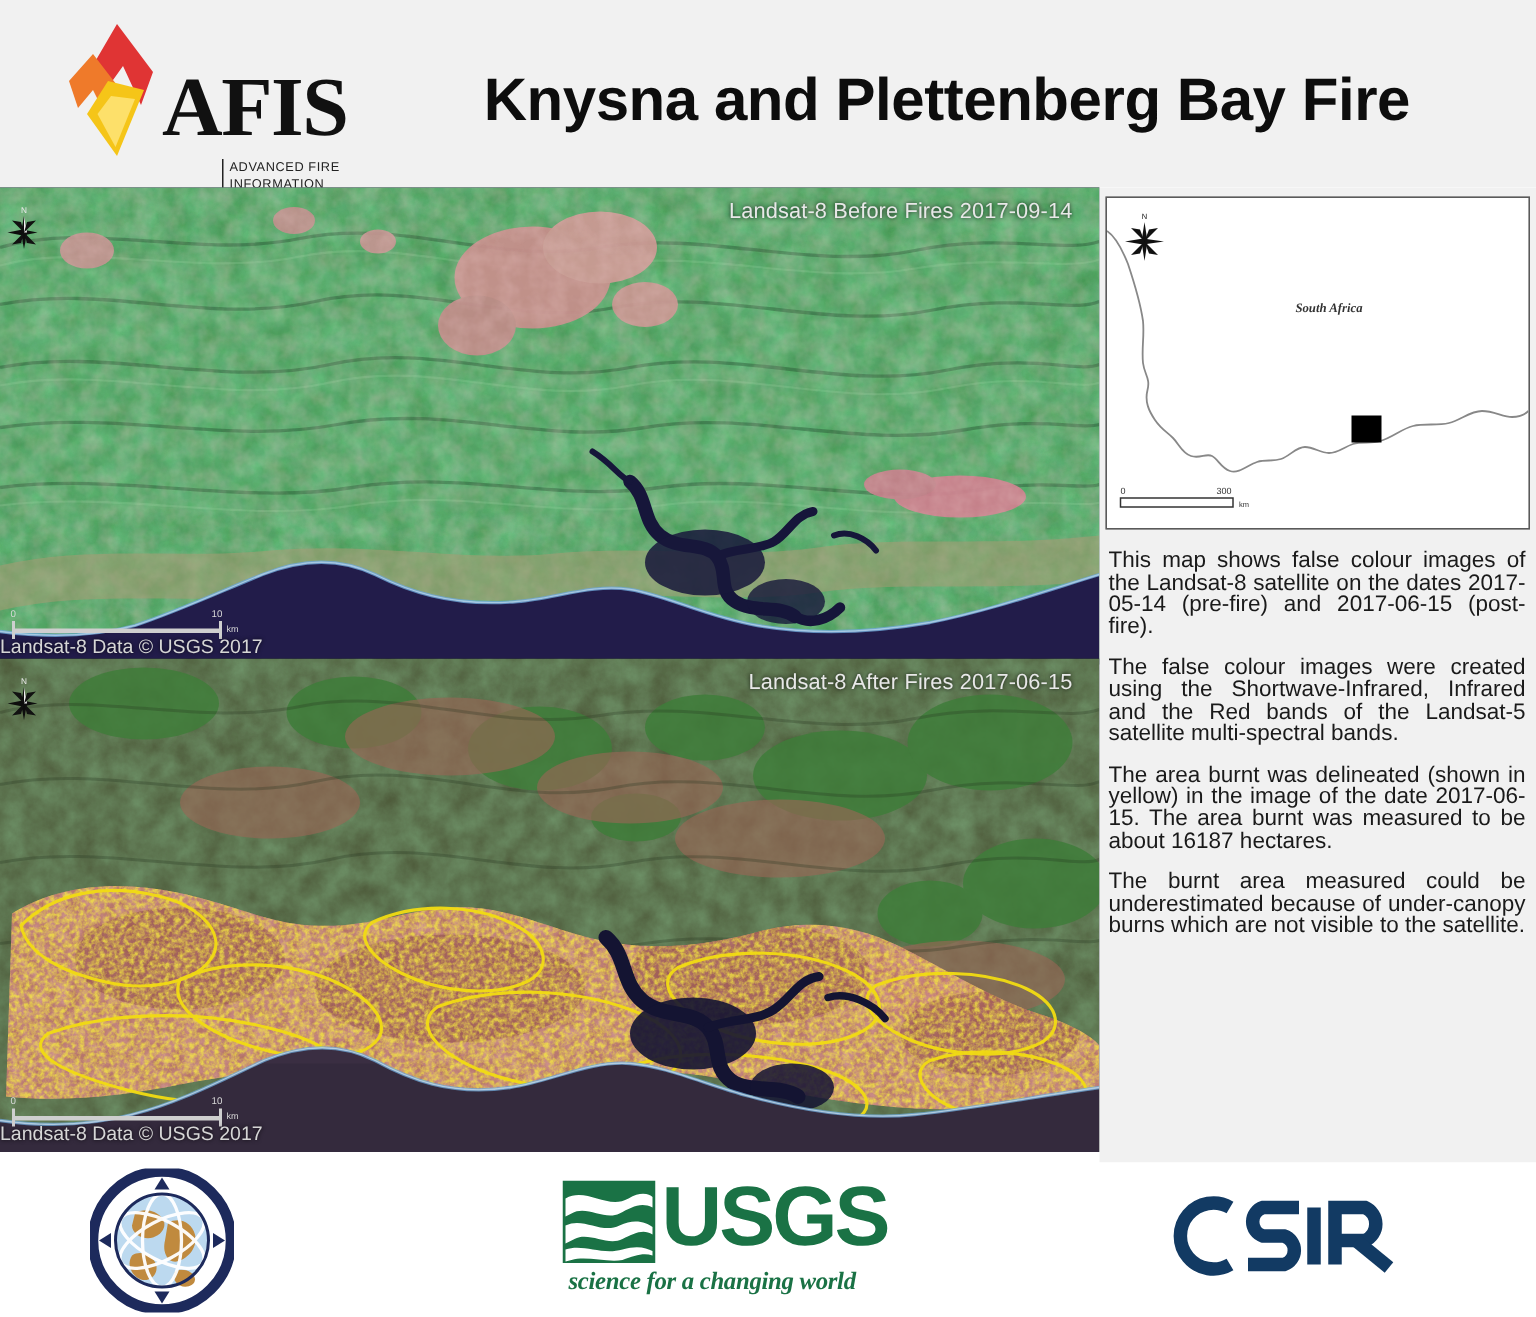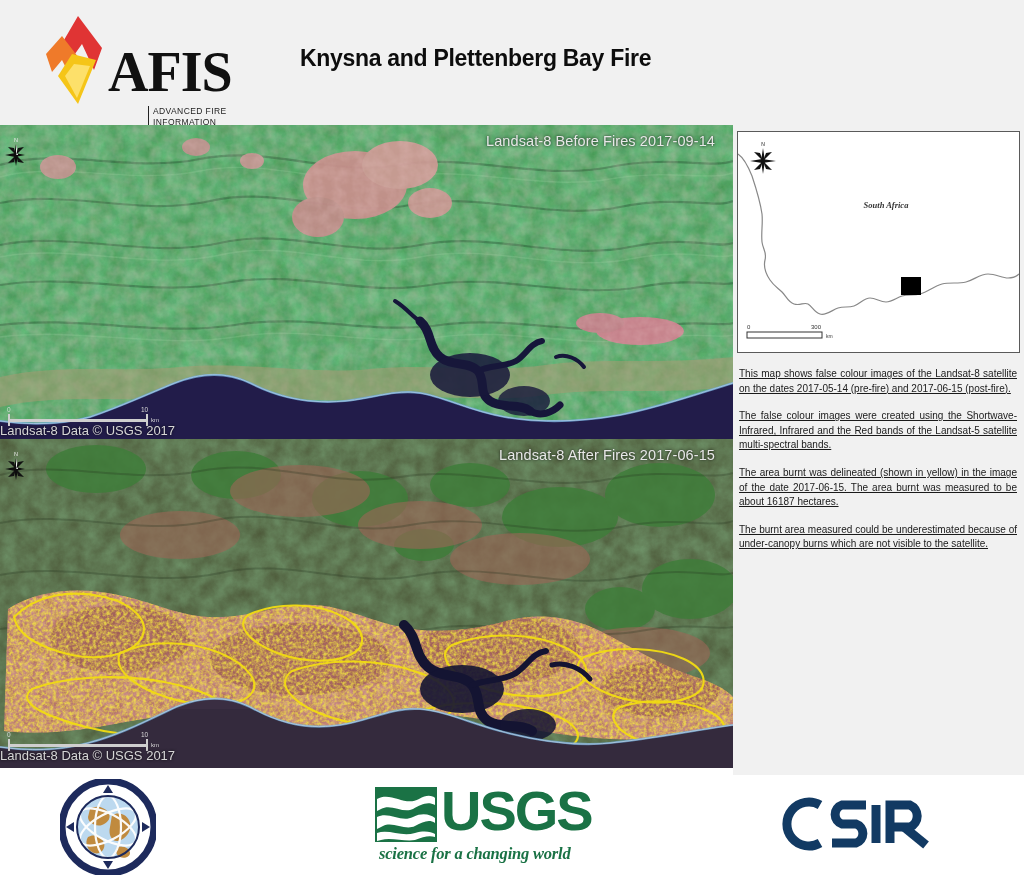--- a/index.html
+++ b/index.html
@@ -23,21 +23,21 @@
     font-size:56px;font-weight:bold;letter-spacing:-1px;color:#111;
     font-family:Liberation Serif, serif;line-height:1;
   }
   #logo-sub{
     position:absolute;left:118px;top:92px;
     font-size:8.5px;line-height:11px;color:#222;letter-spacing:.4px;
     border-left:1.5px solid #222;padding-left:4px;
   }
   #page-title{
     position:absolute;left:300px;top:45px;width:640px;
-    text-align:left;font-size:23px;font-weight:bold;color:#0d0d0d;
+    text-align:right;font-size:40px;font-weight:bold;color:#0d0d0d;
     letter-spacing:-.3px;
   }
 
   
   #body-area{position:absolute;left:0;top:125px;width:1024px;height:650px;background:#fff;}
 
   .sat-frame{
     position:absolute;left:0;width:733px;overflow:hidden;background:#12122b;
   }
   #sat-before{top:0;height:318px;}
@@ -69,22 +69,22 @@
   #right-panel{
     position:absolute;left:733px;top:0;width:291px;height:650px;background:#f1f1f1;
   }
   #locator-box{
     position:absolute;left:4px;top:6px;width:281px;height:220px;
     background:#a3a3a3;border:1.5px solid #5a5a5a;
   }
   #locator-svg{position:absolute;left:0;top:0;width:100%;height:100%;}
   #panel-text{position:absolute;left:6px;top:242px;width:278px;}
   .para{
-    font-size:10px;line-height:14.6px;color:#1a1a1a;
-    text-align:justify;margin-bottom:13px;text-decoration:underline;
+    font-size:15px;line-height:14.6px;color:#1a1a1a;
+    text-align:justify;margin-bottom:13px;
   }
 
   
   #footer{position:absolute;left:0;top:775px;width:1024px;height:103px;background:#fff;}
   #charter-logo{position:absolute;left:60px;top:4px;width:96px;height:96px;}
   #usgs-logo{position:absolute;left:375px;top:12px;width:200px;height:78px;}
   #usgs-wave{position:absolute;left:0;top:0;width:62px;height:55px;}
   #usgs-word{
     position:absolute;left:66px;top:-4px;font-size:56px;font-weight:bold;
     color:#1a7245;letter-spacing:-2px;line-height:1;

